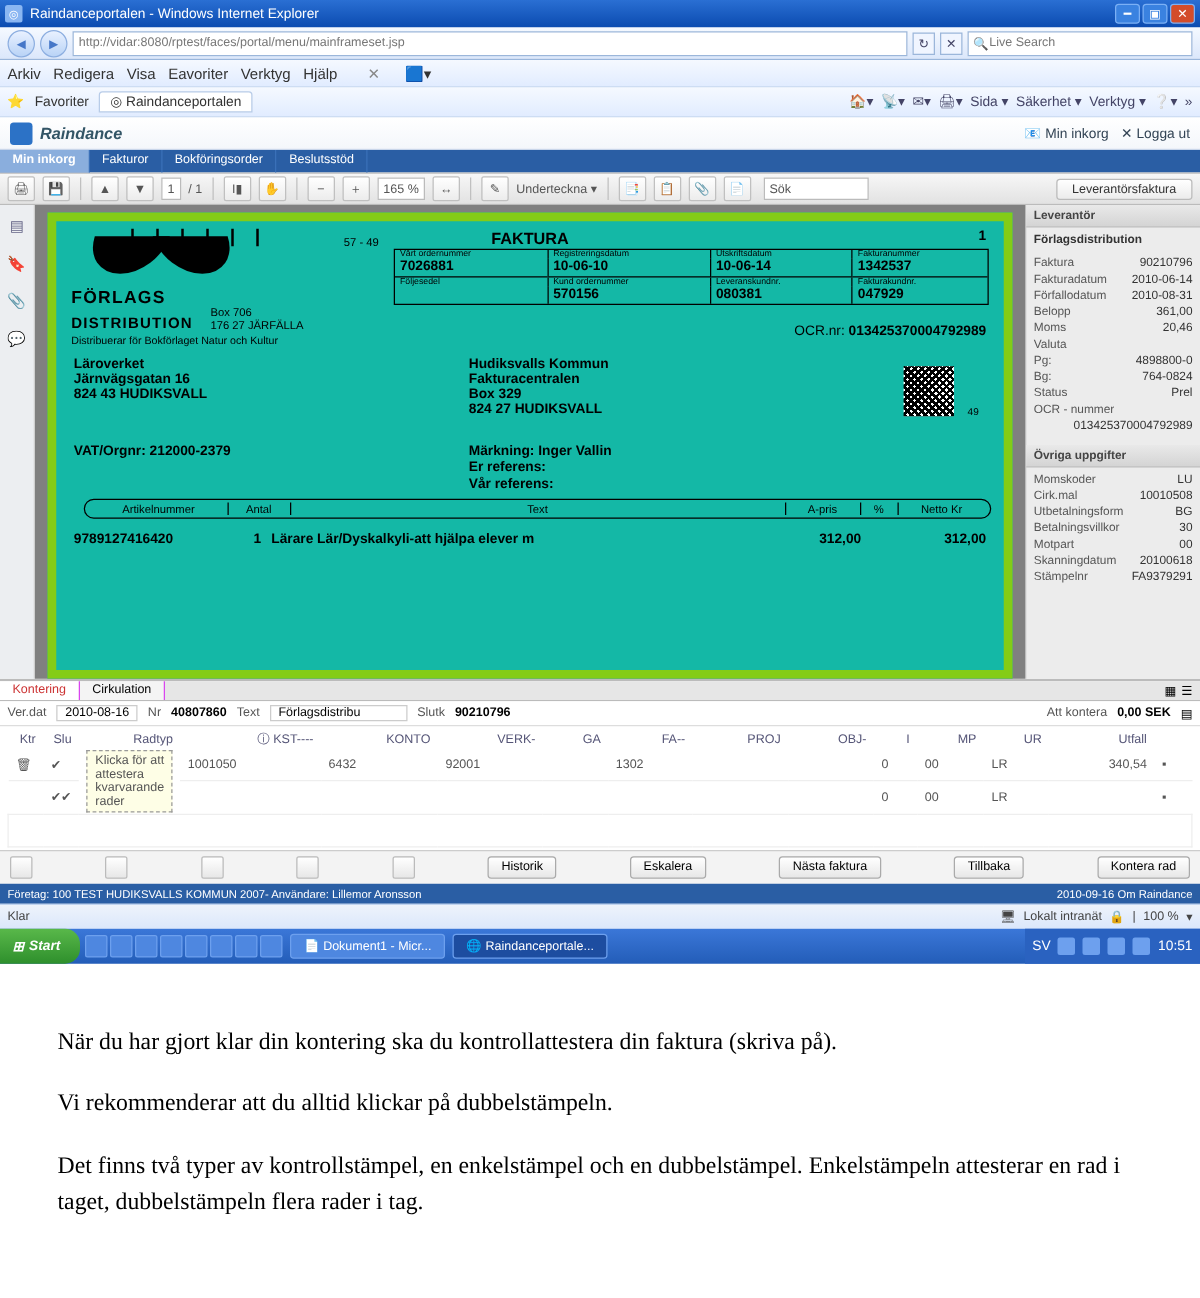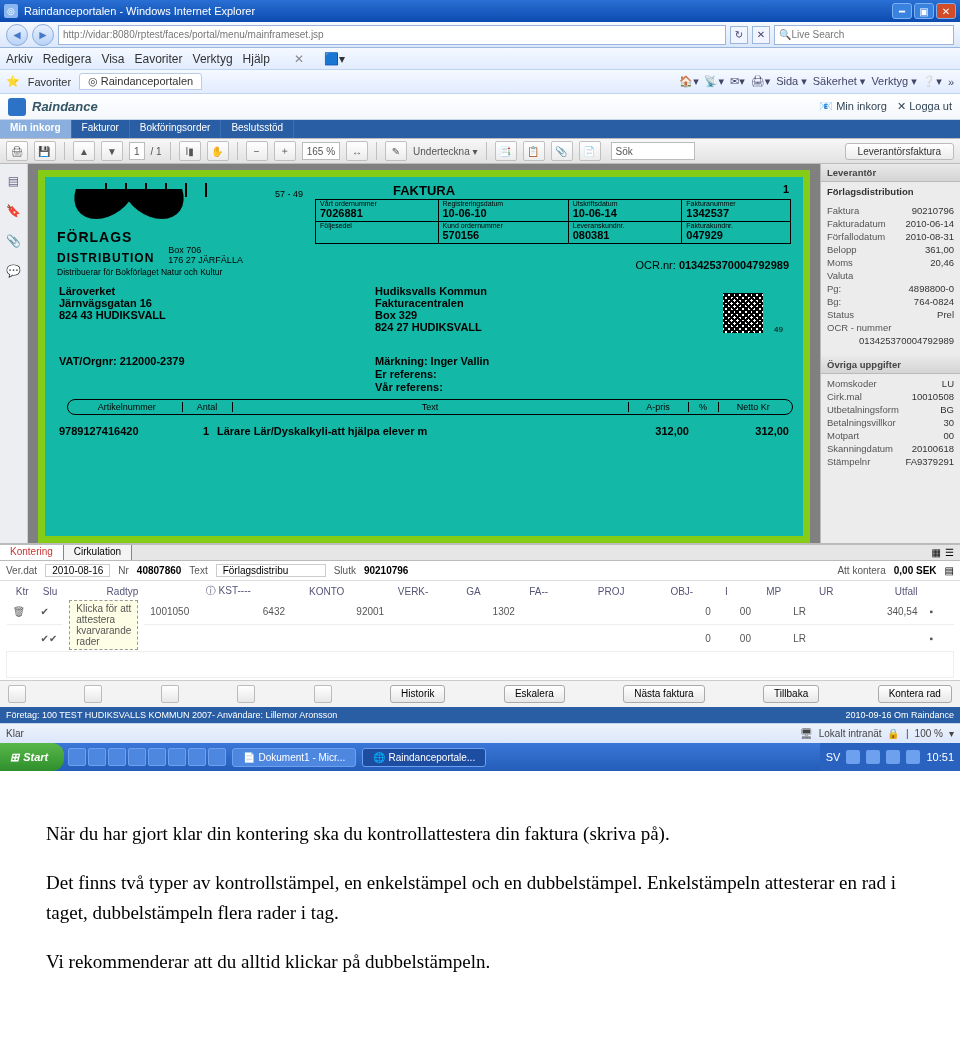--- a/index.html
+++ b/index.html
@@ -557,15 +557,15 @@
     <div class="ic"></div>
     <div class="ic"></div>
     <div class="ic"></div>
     <div class="ic"></div>
     <span>10:51</span>
   </div>
 </div>
 
 <div class="doctext">
   <p>När du har gjort klar din kontering ska du kontrollattestera din faktura (skriva på).</p>
+  <p>Vi rekommenderar att du alltid klickar på dubbelstämpeln.</p>
   <p>Det finns två typer av kontrollstämpel, en enkelstämpel och en dubbelstämpel. Enkelstämpeln attesterar en rad i taget, dubbelstämpeln flera rader i tag.</p>
-  <p>Vi rekommenderar att du alltid klickar på dubbelstämpeln.</p>
 </div>
 
 </body></html>

